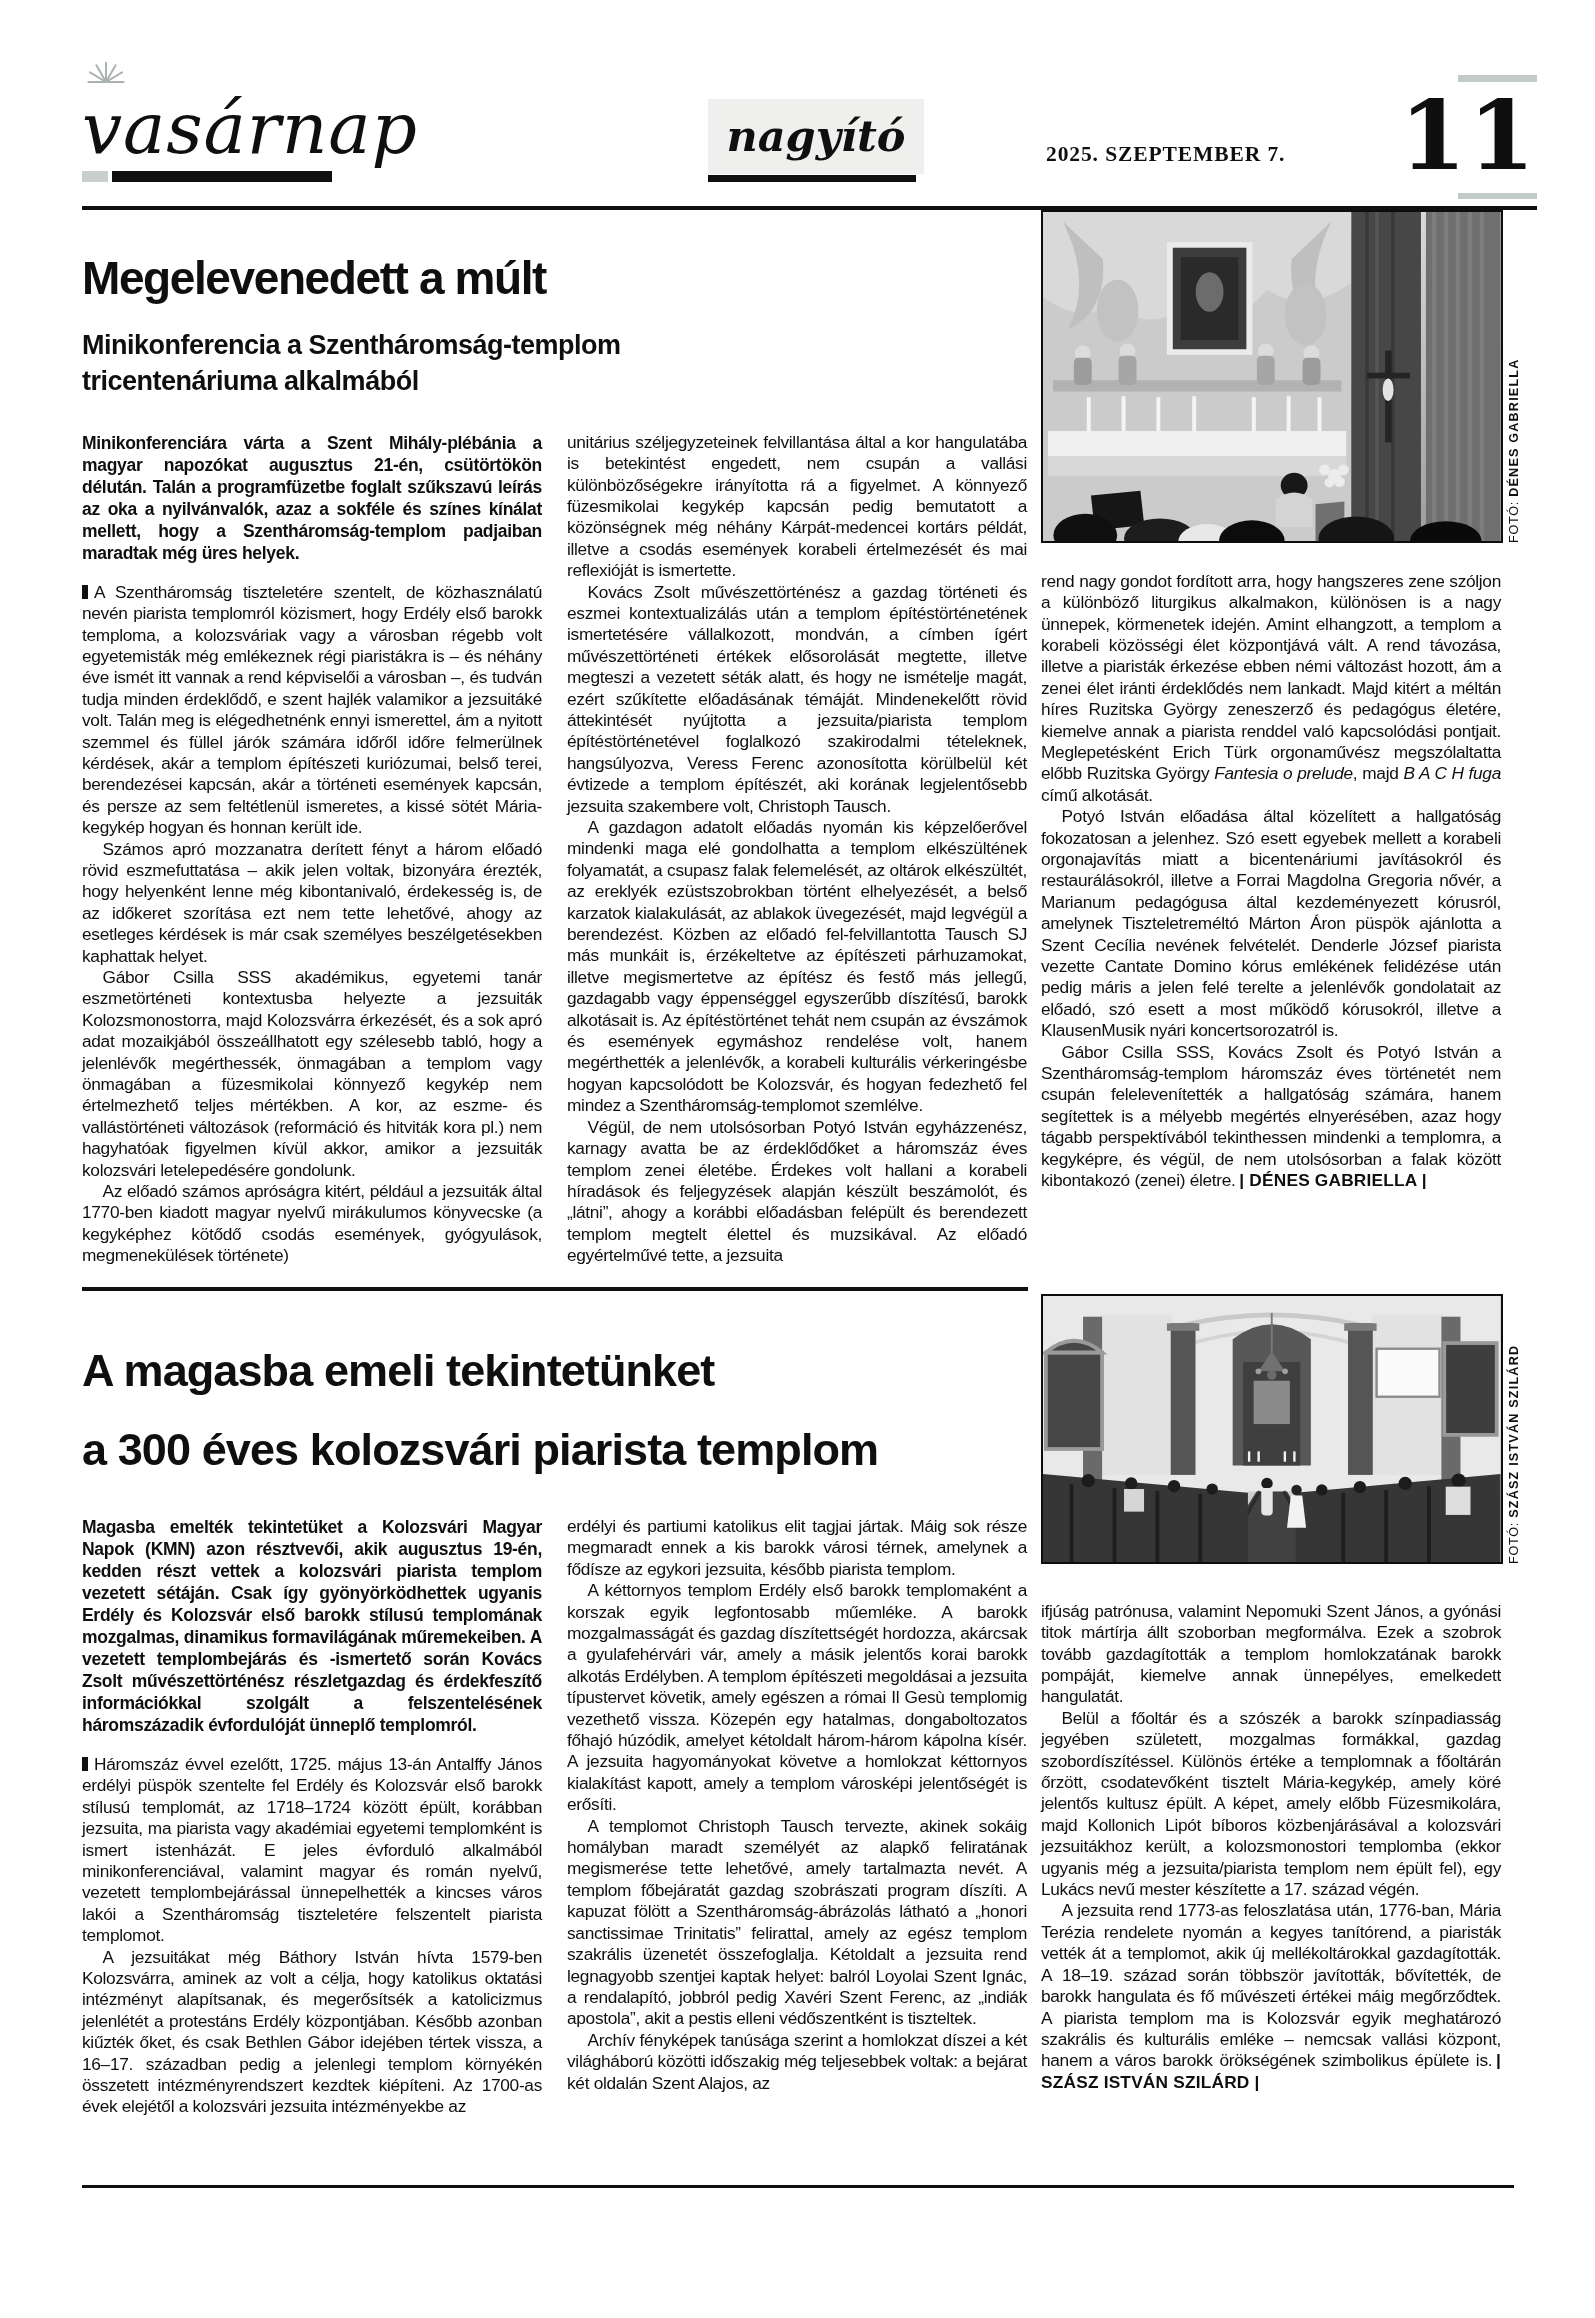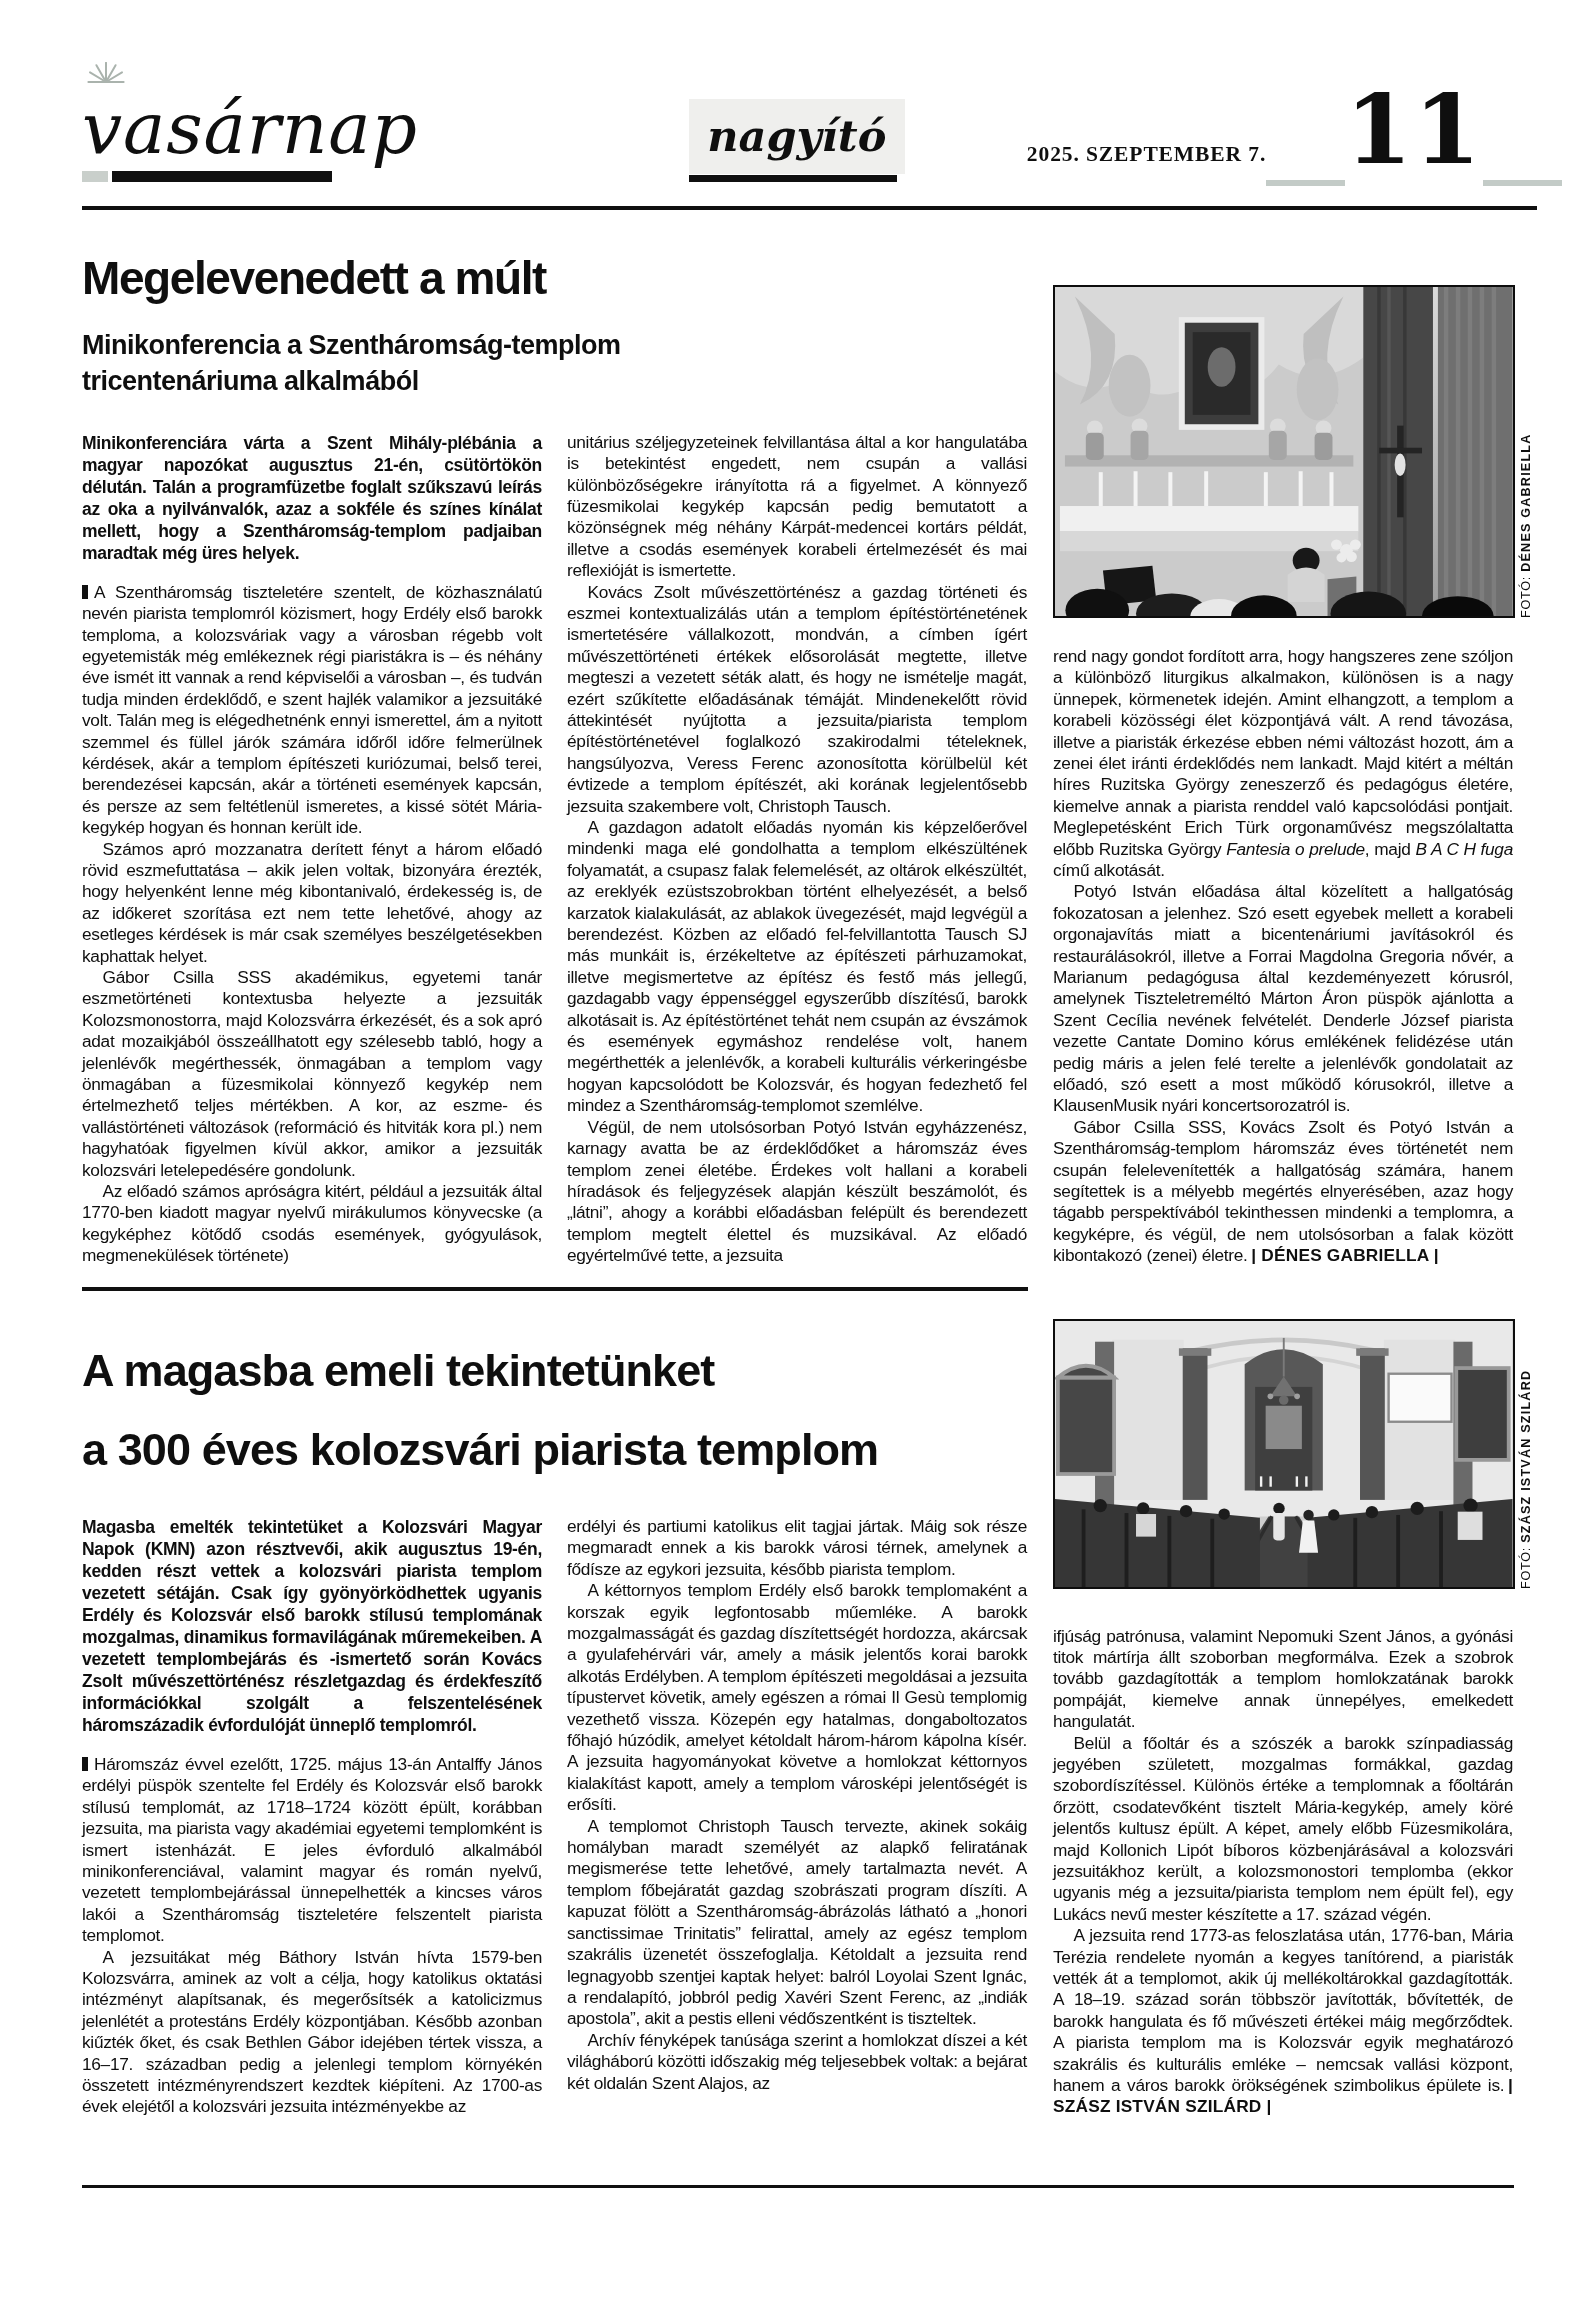--- a/index.html
+++ b/index.html
@@ -29,30 +29,30 @@
   .section-box span{
     font-family:"DejaVu Serif",serif;font-style:italic;font-weight:700;
     font-size:43px;letter-spacing:0px;
   }
   .section-bar{width:208px;height:7px;background:#101010;margin-top:0.9px;}
   .dateblock{margin-left:122px;margin-top:48px;white-space:nowrap;}
   .date{
     font-family:"Liberation Serif",serif;font-weight:700;
     font-size:21.5px;letter-spacing:0.9px;
   }
-  .pagenum-block{margin-left:auto;margin-top:-18.7px;display:flex;flex-direction:row;align-items:flex-end;}
+  .pagenum-block{margin-left:auto;margin-top:-18.7px;display:flex;flex-direction:column;align-items:flex-end;}
   .tick{width:79px;height:6.5px;background:#c3cbc7;}
   .pagenum{
     font-family:"DejaVu Serif",serif;font-weight:700;font-size:96px;line-height:96px;
     letter-spacing:1.9px;margin:6.5px 0 8.4px 0;
   }
   .head-rule{height:3.7px;background:#101010;width:1455px;}
 
   
-  .article{display:flex;gap:25px;align-items:flex-end;}
+  .article{display:flex;gap:13px;}
   .a-left{width:946px;flex:0 0 auto;}
   .a-right{width:484px;flex:0 0 auto;}
   .cols{display:flex;gap:25px;}
   .col{width:460px;flex:0 0 auto;font-size:17.3px;line-height:21.4px;
        letter-spacing:-0.3px;text-align:justify;}
   .col p{margin:0;}
   .col p + p{text-indent:20.6px;}
   .col p.flush{text-indent:0;}
   .lead{font-weight:700;font-size:17.5px;line-height:22px;margin-bottom:18px !important;}
   .pmark{display:inline-block;width:6px;height:14px;background:#101010;

